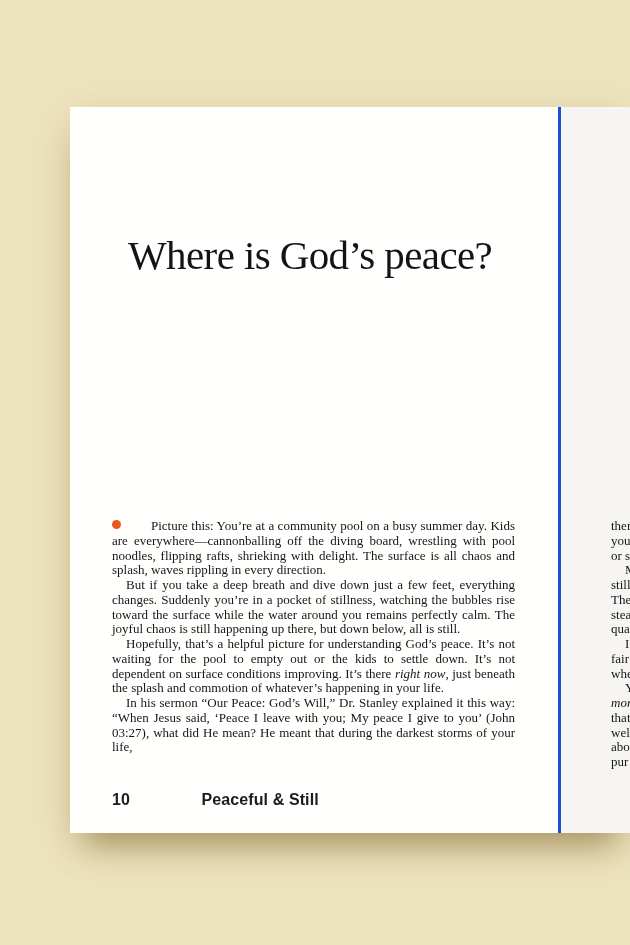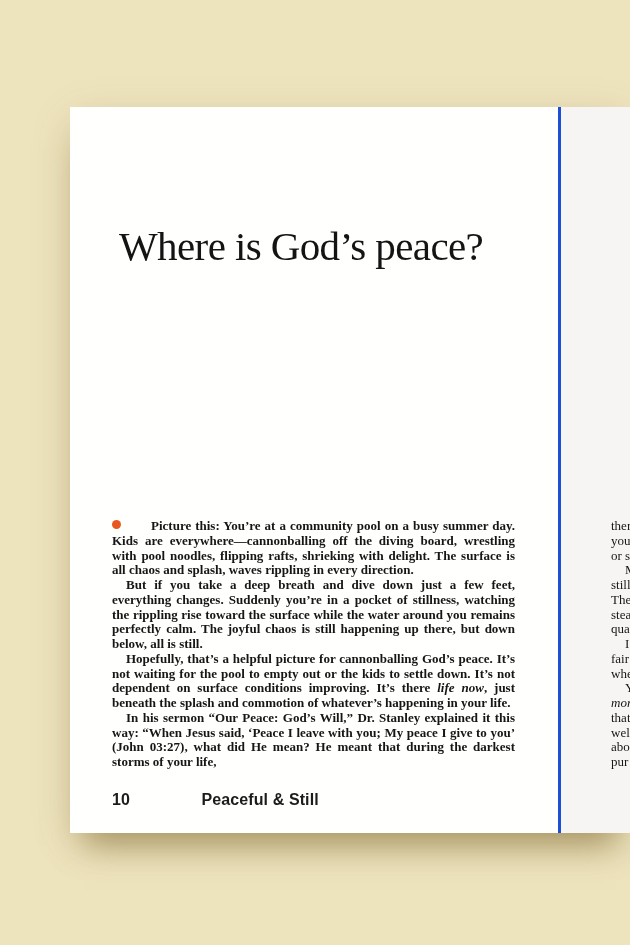--- a/index.html
+++ b/index.html
@@ -42,41 +42,40 @@
     width: 72px;
     background: #f6f5f3;
     border-left: 3px solid #1d4ed8;
     overflow: hidden;
     box-sizing: border-box;
   }
   .title {
     position: absolute;
     left: 42px;
     top: 108px;
-    margin: 7px;
+    margin: 16px;
     font-size: 41px;
     font-weight: 400;
     letter-spacing: -0.6px;
     color: #141414;
     font-family: "Liberation Serif", serif;
     white-space: nowrap;
   }
   .body-text {
     position: absolute;
     left: 42px;
     top: 412px;
     width: 403px;
     font-size: 13px;
     line-height: 14.75px;
     color: #161616;
     text-align: justify;
   }
   .body-text p {
     margin: 0;
-    font-weight: bold;
   }
   .body-text p.indent {
     text-indent: 14px;
   }
   .bullet {
     display: inline-block;
     width: 9px;
     height: 9px;
     border-radius: 50%;
     margin-right: 30px;
@@ -117,22 +116,22 @@
 <body>
 
 <div class="scene">
   <div class="spread">
 
     <div class="page page-left">
       <h1 class="title">Where is God’s peace?</h1>
 
       <div class="body-text" id="body-paragraphs">
           <p><span class="bullet" style="background: rgb(232, 87, 31);"></span><span>Picture this: You’re at a community pool on a busy summer day. Kids are everywhere—cannonballing off the diving board, wrestling with pool noodles, flipping rafts, shrieking with delight. The surface is all chaos and splash, waves rippling in every direction.</span></p>
-          <p class="indent"><span>But if you take a deep breath and dive down just a few feet, everything changes. Suddenly you’re in a pocket of stillness, watching the rippling rise toward the surface while the water around you remains perfectly calm. The joyful chaos is still happening up there, but down below, all is still.</span></p>
-          <p class="indent"><span>Hopefully, that’s a helpful picture for cannonballing God’s peace. It’s not waiting for the pool to empty out or the kids to settle down. It’s not dependent on surface conditions improving. It’s there </span><span class="seg-italic">life now</span><span>, just beneath the splash and commotion of whatever’s happening in your life.</span></p>
+          <p class="indent"><span>But if you take a deep breath and dive down just a few feet, everything changes. Suddenly you’re in a pocket of stillness, watching the bubbles rise toward the surface while the water around you remains perfectly calm. The joyful chaos is still happening up there, but down below, all is still.</span></p>
+          <p class="indent"><span>Hopefully, that’s a helpful picture for understanding God’s peace. It’s not waiting for the pool to empty out or the kids to settle down. It’s not dependent on surface conditions improving. It’s there </span><span class="seg-italic">right now</span><span>, just beneath the splash and commotion of whatever’s happening in your life.</span></p>
           <p class="indent"><span>In his sermon “Our Peace: God’s Will,” Dr. Stanley explained it this way: “When Jesus said, ‘Peace I leave with you; My peace I give to you’ (John 03:27), what did He mean? He meant that during the darkest storms of your life,</span></p>
         </div>
 
       <div class="footer">
         <span class="pnum">10</span>
         <span class="btitle">Peaceful &amp; Still</span>
       </div>
     </div>
 
     <div class="page page-right">

